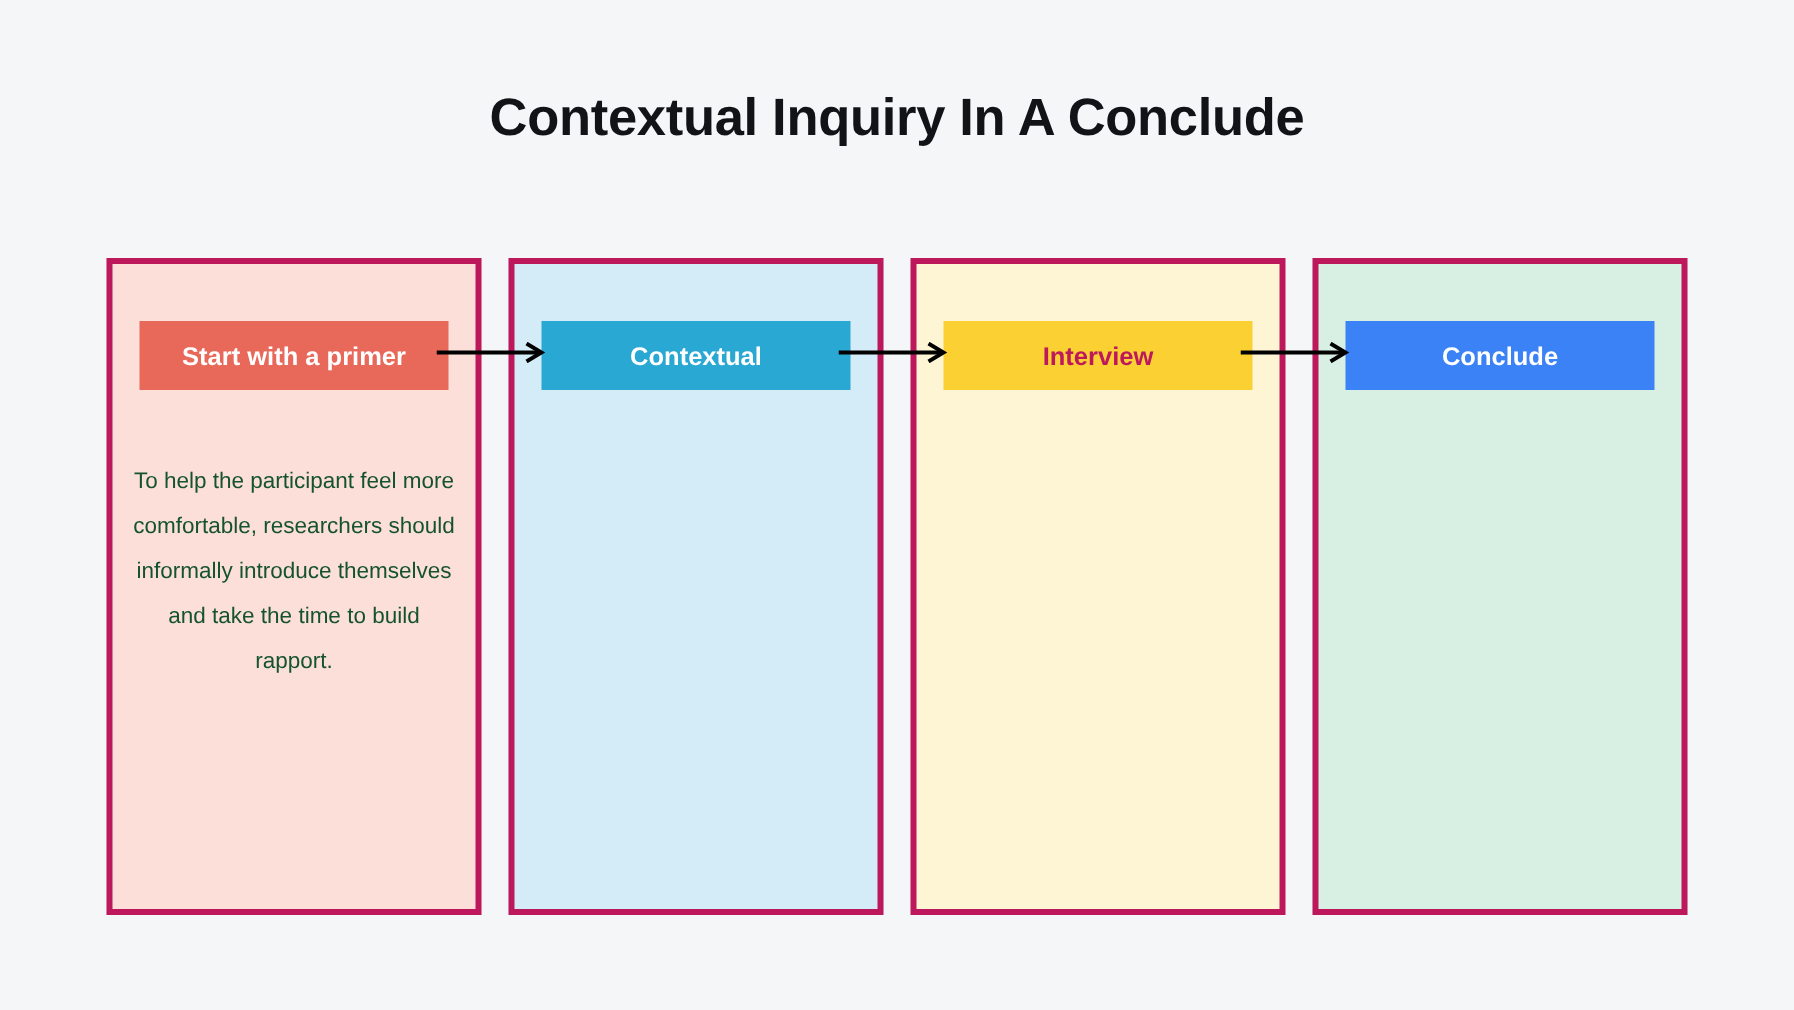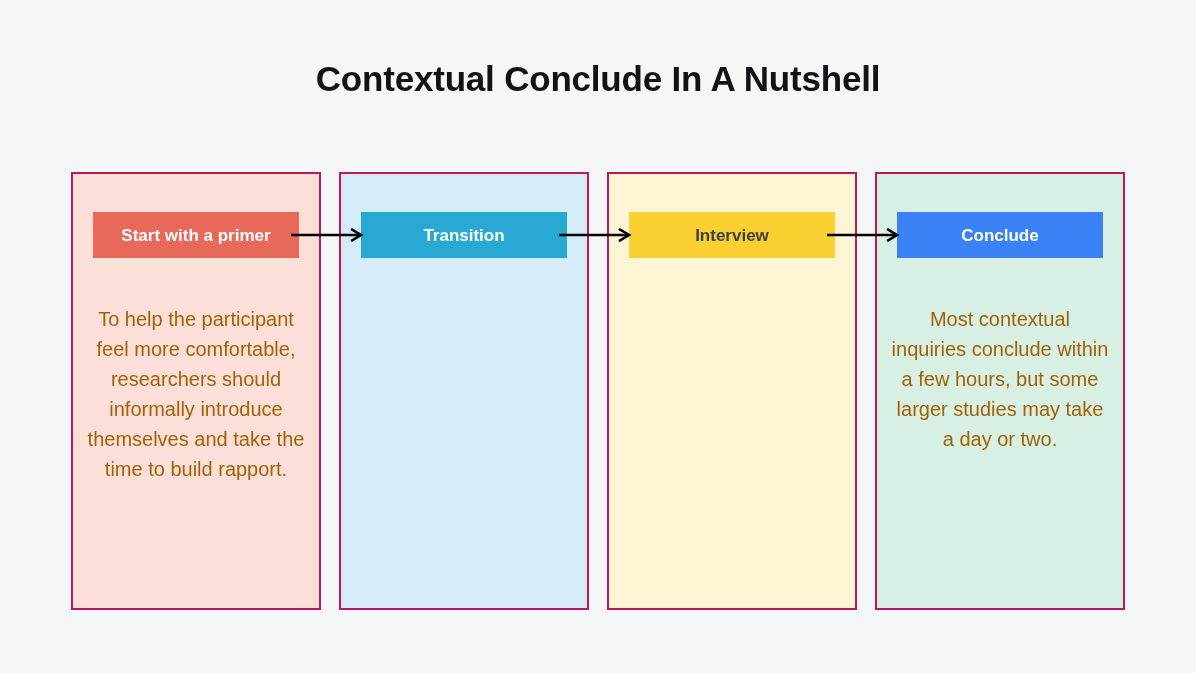--- a/index.html
+++ b/index.html
@@ -43,21 +43,21 @@
     display: flex;
     flex-direction: row;
     align-items: stretch;
     justify-content: space-between;
   }
 
   .stage-panel {
     position: relative;
     width: 250px;
     box-sizing: border-box;
-    border: 2px solid #be185d;
+    border: 4px solid #be185d;
     display: flex;
     flex-direction: column;
     align-items: center;
   }
 
   .stage-header {
     margin-top: 38px;
     width: 206px;
     height: 46px;
     display: flex;
@@ -70,23 +70,23 @@
     font-size: 17px;
     font-weight: bold;
     line-height: 1;
     white-space: nowrap;
   }
 
   .stage-body {
     margin-top: 46px;
     width: 218px;
     text-align: center;
-    font-size: 20px;
+    font-size: 15px;
     line-height: 30px;
-    color: #a16207;
+    color: #14532d;
   }
 
   
   .connector {
     position: absolute;
     top: 228px;
     height: 14px;
     width: 76px;
     pointer-events: none;
   }
@@ -94,48 +94,47 @@
 
   #connector-1 { left: 291px; }
   #connector-2 { left: 559px; }
   #connector-3 { left: 827px; }
 </style>
 </head>
 <body style="background: rgb(245, 246, 248);">
 
 <div id="infographic">
 
-  <div id="page-title">Contextual Conclude In A Nutshell</div>
+  <div id="page-title">Contextual Inquiry In A Conclude</div>
 
   <div id="flow-row">
 
     <div class="stage-panel" id="panel-0" style="background: rgb(253, 223, 217);">
       <div class="stage-header" id="header-0" style="background: rgb(232, 105, 90);">
         <span class="stage-header-label" id="header-label-0" style="color: rgb(255, 255, 255);">Start with a primer</span>
       </div>
       <div class="stage-body">To help the participant feel more comfortable, researchers should informally introduce themselves and take the time to build rapport.</div>
     </div>
 
     <div class="stage-panel" id="panel-1" style="background: rgb(211, 236, 248);">
       <div class="stage-header" id="header-1" style="background: rgb(41, 168, 212);">
-        <span class="stage-header-label" id="header-label-1" style="color: rgb(255, 255, 255);">Transition</span>
+        <span class="stage-header-label" id="header-label-1" style="color: rgb(255, 255, 255);">Contextual</span>
       </div>
     </div>
 
     <div class="stage-panel" id="panel-2" style="background: rgb(254, 245, 212);">
       <div class="stage-header" id="header-2" style="background: rgb(251, 208, 50);">
-        <span class="stage-header-label" id="header-label-2" style="color: #404040; text-align: right;">Interview</span>
+        <span class="stage-header-label" id="header-label-2" style="color: #be185d; text-align: right;">Interview</span>
       </div>
     </div>
 
     <div class="stage-panel" id="panel-3" style="background: rgb(216, 240, 228);">
       <div class="stage-header" id="header-3" style="background: #3b82f6;">
         <span class="stage-header-label" id="header-label-3" style="color: rgb(255, 255, 255);">Conclude</span>
       </div>
-      <div class="stage-body">Most contextual inquiries conclude within a few hours, but some larger studies may take a day or two.</div>
     </div>
 
   </div>
 
   <div class="connector" id="connector-1">
     <svg width="76" height="14" viewBox="0 0 76 14">
       <line x1="0" y1="7" x2="68" y2="7" stroke="#000000" stroke-width="2.6"></line>
       <polyline points="60,1 70,7 60,13" fill="none" stroke="#000000" stroke-width="2.6"></polyline>
     </svg>
   </div>

